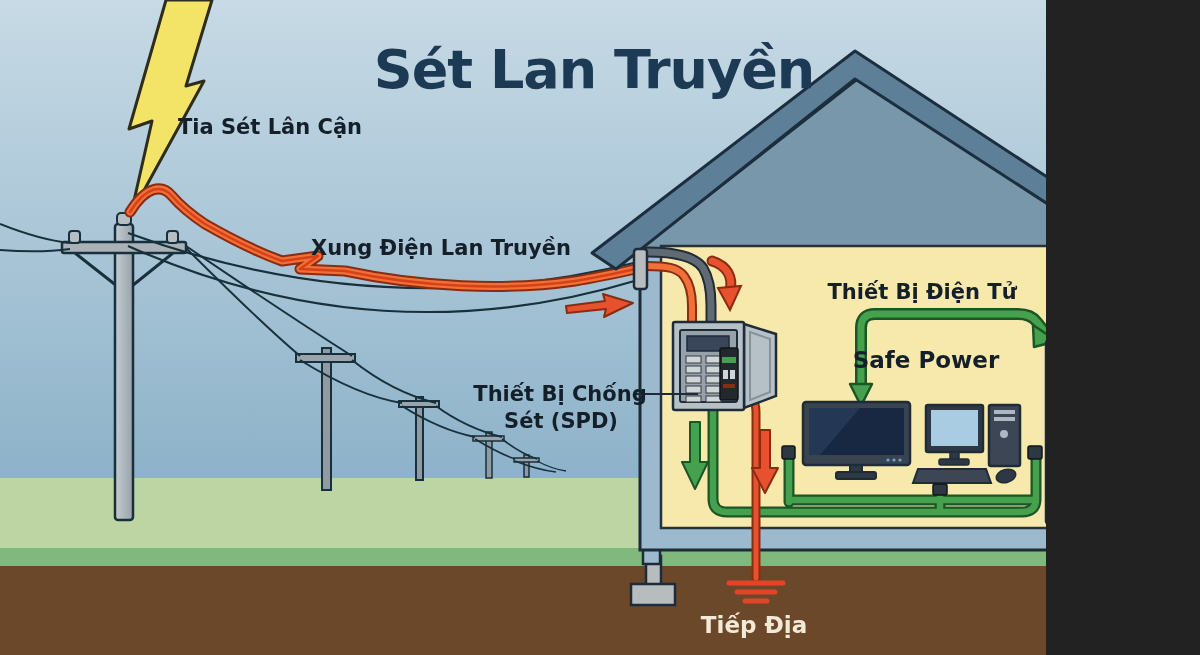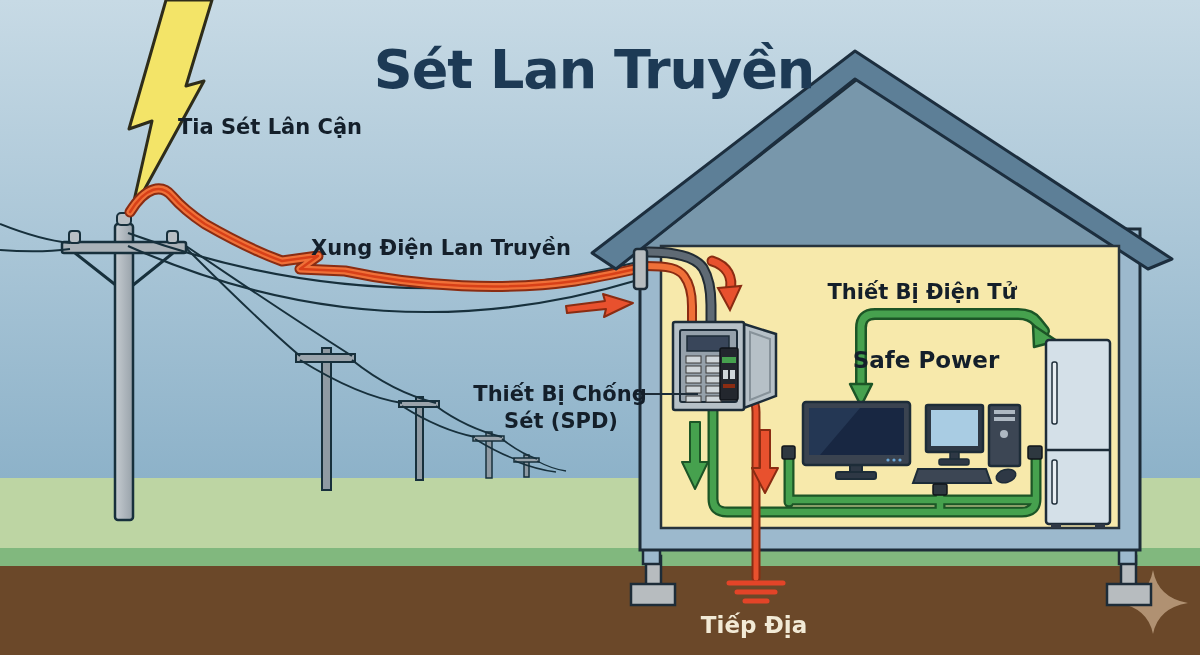--- a/index.html
+++ b/index.html
@@ -1,16 +1,16 @@
 <!DOCTYPE html>
 <html style="--sky_top: #c7dae5; --sky_bottom: #8db2c9; --grass: #bdd5a3; --grass_dark: #81b87e; --soil: #6b4829; --house_wall: #9cb9cd; --house_interior: #f7e9ab; --roof: #5d7f97; --roof_inner: #7897ab; --outline: #1d2c38; --surge_red: #e8512e; --surge_deep: #8a2c12; --safe_green: #46a14e; --green_dark: #1c5526; --lightning_yellow: #f3e468; --panel_gray: #b6c0c7; --concrete: #b7bcbf; --fridge_body: #d4e0e8; --screen_dark: #182742; --screen_light: #a9cce3; --title_navy: #1d3a55; --text_dark: #141f2a; --ground_text: #f2ead6; --watermark_tan: #cdb192;"><head>
 <meta charset="utf-8">
 <style>
   html,body{margin:0;padding:0;background:#222;}
-  .stage{position:relative;width:1200px;height:655px;overflow:hidden;
+  .stage{position:relative;width:1046px;height:655px;overflow:hidden;
          font-family:"DejaVu Sans","Liberation Sans",sans-serif;}
   svg{display:block;}
   text{font-family:"DejaVu Sans","Liberation Sans",sans-serif;font-weight:bold;}
   .title{font-size:54px;letter-spacing:-1px;fill:var(--title_navy,#1d3a55);}
   .lbl{font-size:21px;fill:var(--text_dark,#141f2a);}
   .lbl-lg{font-size:23px;fill:var(--text_dark,#141f2a);}
   .lbl-ground{font-size:23px;fill:var(--ground_text,#f2ead6);}
 </style>
 </head>
 <body>

